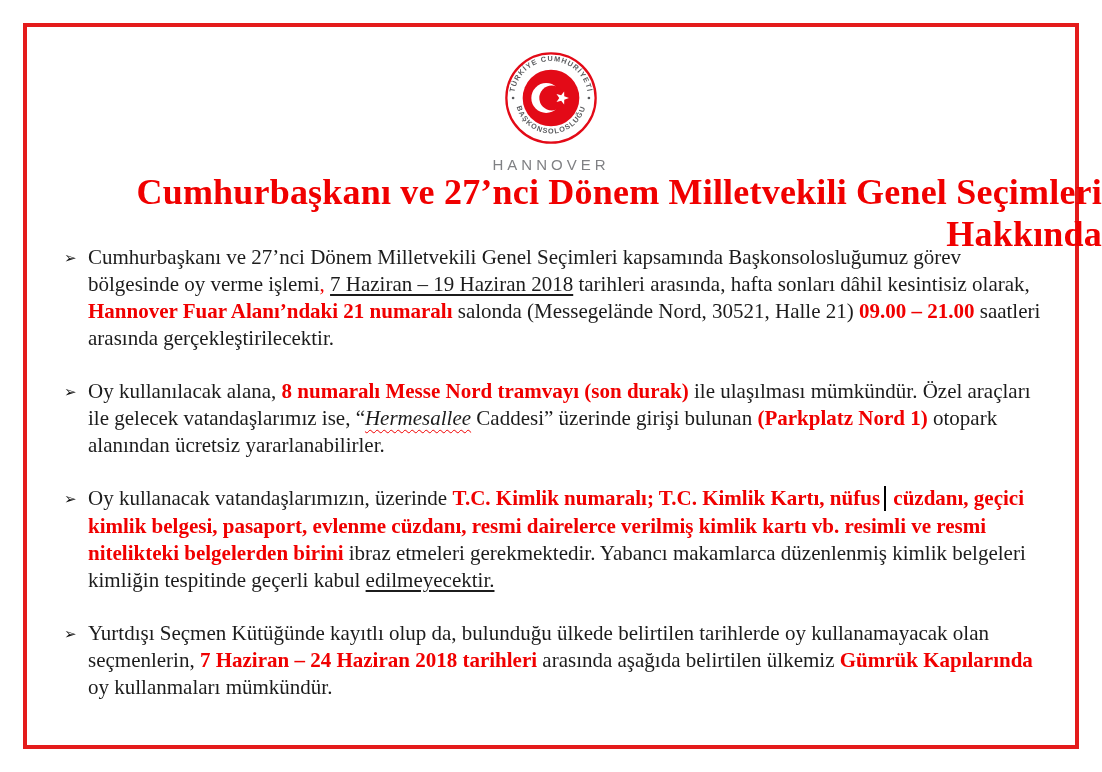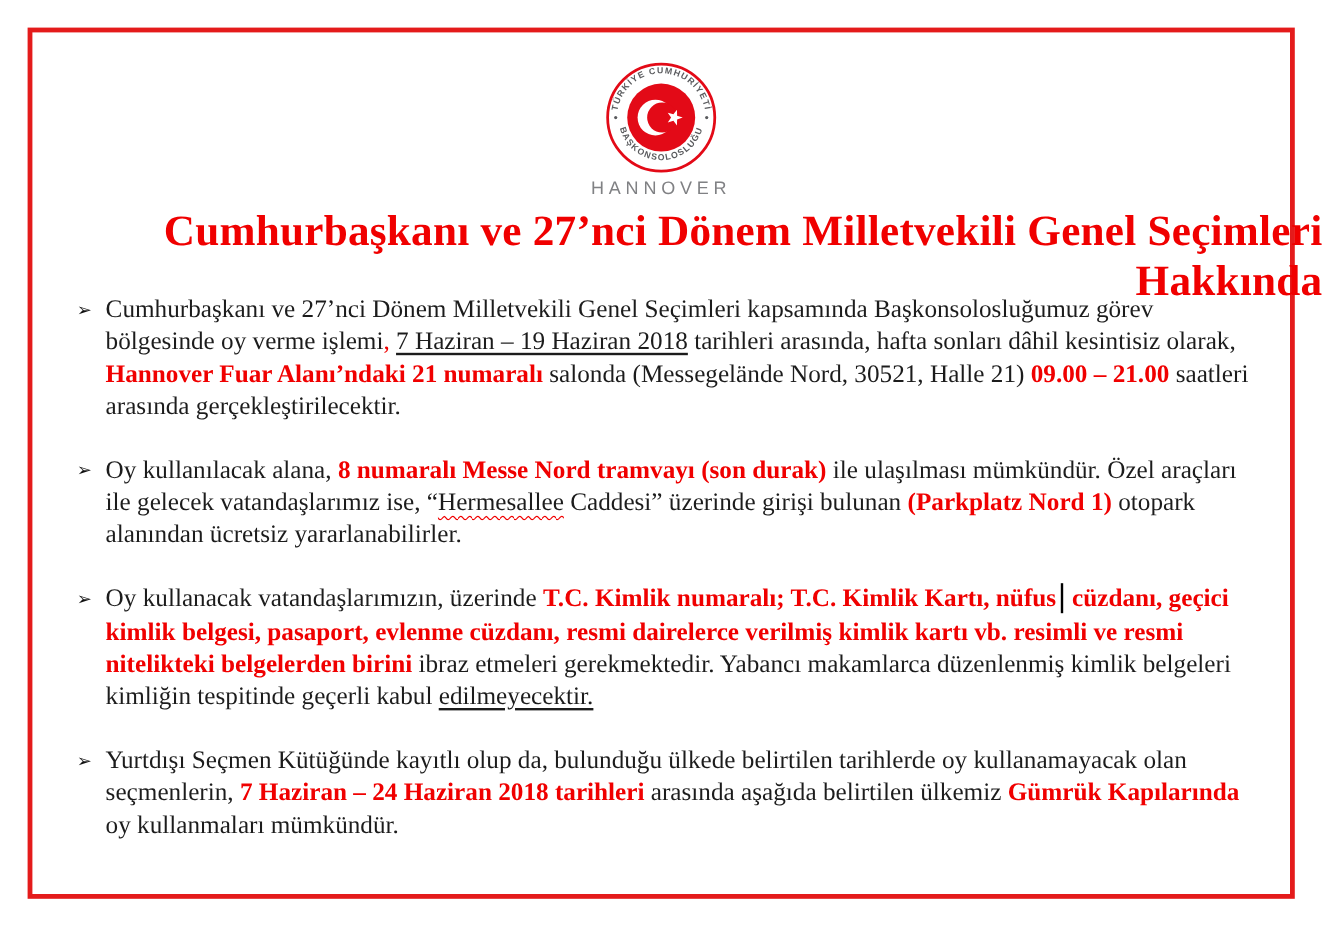--- a/index.html
+++ b/index.html
@@ -22,21 +22,21 @@
     text-align:center;
   }
   .seal { display:block; margin:0 auto; width:96px; height:96px; }
   .seal-outer { fill:#ffffff; stroke:var(--flag-red,#e30a17); stroke-width:2.4; }
   .seal-disc  { fill:var(--flag-red,#e30a17); }
   .seal-white { fill:#ffffff; }
   .seal-ringtext { fill:var(--seal-gray,#5a5b5e); font-family:"Liberation Sans", sans-serif;
                    font-size:7.6px; font-weight:bold; letter-spacing:1.1px; }
   .seal-dot { fill:var(--seal-gray,#5a5b5e); }
   .city-name {
-    display:block; margin-top:3px;
+    display:block; margin-top:10px;
     font-family:"Liberation Sans", sans-serif;
     font-size:15px; letter-spacing:4px;
     color:var(--city-gray,#808184);
   }
   .doc-title {
     position:absolute; top:171px; left:0; right:0;
     text-align:right;
     font-size:36px; font-weight:bold;
     color:var(--text-red,#f00000);
     letter-spacing:0.2px;
@@ -53,21 +53,21 @@
     font-family:"DejaVu Sans", sans-serif;
     font-size:15px; color:#111;
   }
   .seg-plain { color:var(--body-text,#1c1c1c); }
   .seg-red { color:var(--text-red,#f00000); }
   .seg-redBold { color:var(--text-red,#f00000); font-weight:bold;font-family:Liberation Serif, serif; }
   .seg-blackBoldUnderline { color:var(--body-text,#1c1c1c); font-weight:normal;
     text-decoration:underline; text-decoration-thickness:2px; text-underline-offset:3px; }
   .seg-squiggle { color:var(--body-text,#1c1c1c);
     text-decoration:underline wavy var(--text-red,#f00000);
-    text-decoration-thickness:1px; text-underline-offset:4px; }
+    text-decoration-thickness:1px; text-underline-offset:4px;font-style:italic; }
   .seg-cursor {
     display:inline-block; width:2px; height:25px;
     background:#000; vertical-align:middle;
     margin:0 2px 0 4px; position:relative; top:-2px;
   }
 </style>
 </head>
 <body>
 
 <div class="page">

